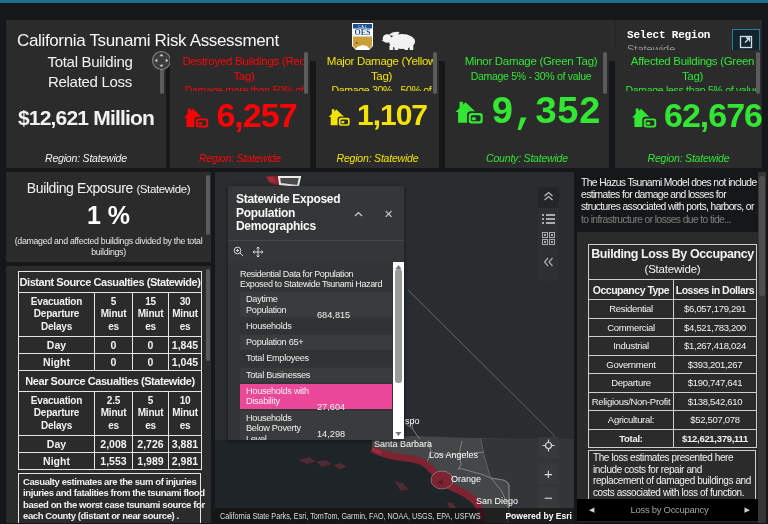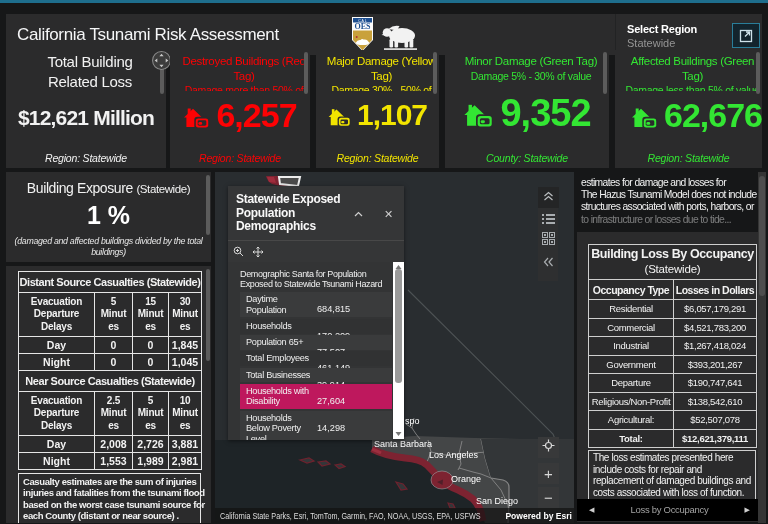--- a/index.html
+++ b/index.html
@@ -2,23 +2,23 @@
 <html><head>
 <meta charset="utf-8">
 <style>
   html,body{margin:0;padding:0;background:#161718;}
   *{box-sizing:border-box;}
   body{font-family:"Liberation Sans",sans-serif;width:768px;height:524px;overflow:hidden;position:relative;}
   .abs{position:absolute;}
   .panel{position:absolute;background:#2b2b2c;}
   #topbar{left:0;top:0;width:768px;height:3px;background:#1e6e8d;position:absolute;}
   
-  #header{left:6px;top:14px;width:756px;height:41px;}
+  #header{left:6px;top:20px;width:756px;height:41px;}
   #title{left:11px;top:11px;font-size:17px;color:#f5f6f7;letter-spacing:-0.35px;}
-  #selreg{left:621px;top:9px;font-size:11px;color:#fff;font-weight:bold;letter-spacing:-0.2px;}
+  #selreg{left:621px;top:9px;font-size:11px;color:#fff;font-weight:bold;letter-spacing:-0.2px;font-family:Liberation Mono, monospace;}
   #selval{left:621px;top:23px;font-size:11px;color:#959595;}
   #hbtn{left:726px;top:9px;width:28px;height:25px;border:1px solid #2a7d99;background:#13242d;}
   
   .card{top:50px;height:118px;}
   #card1{left:6px;width:160px;}
   #card2{left:170px;width:140px;}
   #card3{left:316px;width:123px;}
   #card4{left:445px;width:164px;}
   #card5{left:615px;width:147px;}
   .ctitle{position:absolute;left:0;right:0;top:4px;height:37px;overflow:hidden;text-align:center;font-size:11.5px;line-height:14.5px;letter-spacing:-0.3px;margin-left:8px;}
@@ -31,21 +31,21 @@
   .red{color:#fd0204;}
   .yellow{color:#f2e400;}
   .green{color:#33e633;}
   .white{color:#f2f2f2;}
   .sbar{position:absolute;width:4px;background:#5c5c5c;border-radius:2px;}
   
   #bexp{left:6px;top:172px;width:205px;height:90px;}
   #bexp .t1{margin-top:8px;text-align:center;color:#f2f2f2;font-size:14px;letter-spacing:-0.4px;}
   #bexp .t1 span{font-size:11.5px;}
   #bexp .t2{text-align:center;color:#fff;font-weight:bold;font-size:25px;margin-top:5px;}
-  #bexp .t3{text-align:center;color:#e8e8e8;font-size:8.8px;line-height:10.5px;margin-top:6px;letter-spacing:-0.3px;font-style:italic;}
+  #bexp .t3{text-align:center;color:#e8e8e8;font-size:8.8px;line-height:10.5px;margin-top:6px;letter-spacing:-0.3px;}
   
   #ltab{left:6px;top:266px;width:205px;height:257px;overflow:hidden;}
   table.cas{border-collapse:collapse;margin-left:12px;margin-top:5px;width:183px;table-layout:fixed;color:#f2f2f2;}
   table.cas td{border:1px solid #e6e6e6;padding:0;font-weight:bold;}
   .casx{font-size:11px;text-align:center;height:21px;letter-spacing:-0.45px;white-space:nowrap;}
   .casx b{font-size:11px;letter-spacing:-0.45px;}
   .cashdr{font-size:10px;text-align:center;line-height:12.5px;height:44px;letter-spacing:-0.2px;}
   .casrow td{height:17px;text-align:center;font-size:10.5px;}
   .cascap{font-size:9.5px;line-height:11.4px;padding:2px 1px 2px 4px !important;letter-spacing:-0.4px;text-align:left;}
   .cascap .ln{display:block;white-space:nowrap;}
@@ -57,21 +57,21 @@
   #pwesri span{display:inline-block;transform:scaleX(0.9);transform-origin:100% 50%;}
   
   #popup{left:13px;top:14px;width:176px;height:254px;background:#353637;box-shadow:0 1px 4px rgba(0,0,0,0.5);position:absolute;}
   #popup .ptitle{position:absolute;left:8px;top:7px;font-weight:bold;color:#f8f8f8;font-size:12px;line-height:13.5px;width:112px;letter-spacing:-0.3px;}
   #popup .pclose{position:absolute;left:156px;top:22px;color:#cfcfcf;font-size:11px;}
   #popup .psep{position:absolute;left:0;right:0;top:54px;border-top:1px solid #484848;}
   #pbody{position:absolute;left:0;top:76px;right:0;bottom:0;overflow:hidden;background:#333435;}
   #pscroll{position:absolute;left:165px;top:76px;width:11px;height:177px;background:#fff;}
   #pscroll .thumb{position:absolute;left:2px;top:7px;width:7px;height:114px;background:#9a9a9a;border-radius:3px;}
   .prow{position:relative;margin:0 12px 1.5px 12px;padding:2px 0 2px 6px;font-size:9.2px;line-height:10.7px;color:#efefef;letter-spacing:-0.3px;}
-  .prow .v{position:absolute;left:77px;top:12px;letter-spacing:0;}
+  .prow .v{position:absolute;left:77px;top:18px;letter-spacing:0;}
   .pintro{position:relative;margin:7px 20px 3px 12px;font-size:9px;line-height:10px;color:#f0f0f0;letter-spacing:-0.35px;}
   .pintro .ln{display:block;white-space:nowrap;}
   
   .mtool{left:323px;top:15px;width:20px;height:94px;background:#2e2f30;position:absolute;}
   .mbtn{position:absolute;left:323px;width:21px;height:21px;background:#38393a;color:#d8d8d8;text-align:center;line-height:21px;font-size:13px;}
   
   #rcol{left:577px;top:172px;width:189px;height:351px;overflow:hidden;position:absolute;}
   #rtext1{position:absolute;left:4px;top:5px;width:183px;color:#f2f2f2;font-size:10.3px;line-height:12.2px;letter-spacing:-0.6px;height:56px;overflow:hidden;}
   #rtext1 .ln{display:block;white-space:nowrap;}
   #rpanel2{position:absolute;left:0px;top:60px;width:185px;height:290px;background:#2b2b2c;}
@@ -162,21 +162,21 @@
         <rect x="10.8" y="10.8" width="15" height="12.4" rx="3.2" fill="#2b2b2c"></rect>
         <rect x="12.3" y="12.4" width="12.4" height="9.2" rx="2.4"></rect>
         <rect x="14.2" y="14.3" width="8.6" height="5.4" rx="1.4" fill="#2b2b2c"></rect>
         <rect x="14.9" y="16.1" width="3.8" height="2.7" rx="1.3"></rect>
       </svg>1,107</div>
   <div class="cfoot yellow">Region: Statewide</div>
   <div class="sbar" style="right:2px;top:2px;height:42px;"></div>
 </div>
 <div id="card4" class="panel card">
   <div class="ctitle green"><span class="ln">Minor Damage (Green Tag)</span><span class="csub">Damage 5% - 30% of value</span></div>
-  <div class="cval green" style="font-size:38px;top:44px;"><svg width="31" height="26" viewBox="0 0 26 23" fill="#33e633">
+  <div class="cval green" style="font-size:38px;top:44px;font-family:Liberation Mono, monospace;"><svg width="31" height="26" viewBox="0 0 26 23" fill="#33e633">
         <rect x="4.2" y="2.5" width="3" height="6"></rect>
         <path d="M0.5 11.5 L9.5 2.8 L18.5 11.5 L16.2 11.5 L16.2 21 L2.9 21 L2.9 11.5 Z"></path>
         <rect x="10.8" y="10.8" width="15" height="12.4" rx="3.2" fill="#2b2b2c"></rect>
         <rect x="12.3" y="12.4" width="12.4" height="9.2" rx="2.4"></rect>
         <rect x="14.2" y="14.3" width="8.6" height="5.4" rx="1.4" fill="#2b2b2c"></rect>
         <rect x="14.9" y="16.1" width="3.8" height="2.7" rx="1.3"></rect>
       </svg>9,352</div>
   <div class="cfoot green">County: Statewide</div>
   <div class="sbar" style="right:2px;top:2px;height:42px;"></div>
 </div>
@@ -332,29 +332,29 @@
     <svg class="abs" style="left:5px;top:60px" width="32" height="12" viewBox="0 0 32 12">
       <g stroke="#d8d8d8" stroke-width="1" fill="none">
         <circle cx="4.5" cy="4.5" r="3.3"></circle>
           <path d="M7 7 L10 10"></path>
           <path d="M3 4.5 H6 M4.5 3 V6"></path>
         <path d="M25 1 V11 M20 6 H30 M25 1 L23.5 2.5 M25 1 L26.5 2.5 M25 11 L23.5 9.5 M25 11 L26.5 9.5 M20 6 L21.5 4.5 M20 6 L21.5 7.5 M30 6 L28.5 4.5 M30 6 L28.5 7.5"></path>
       </g>
     </svg>
     <div id="pbody">
       <div class="pintro">
-          <span class="ln">Demographic Santa for Population</span>
+          <span class="ln">Residential Data for Population</span>
           <span class="ln">Exposed to Statewide Tsunami Hazard</span>
         </div>
       <div class="prow" style="background:#3a3b3c;">Daytime<br>Population<span class="v">684,815</span></div>
       <div class="prow" style="background:#313233;">Households<span class="v">170,209</span></div>
       <div class="prow" style="background:#3a3b3c;">Population 65+<span class="v">77,507</span></div>
       <div class="prow" style="background:#313233;">Total Employees<span class="v">461,149</span></div>
       <div class="prow" style="background:#3a3b3c;">Total Businesses<span class="v">39,914</span></div>
-      <div class="prow" style="background:#be185d;">Households with<br>Disability<span class="v">27,604</span></div>
+      <div class="prow" style="background:#ec4899;">Households with<br>Disability<span class="v">27,604</span></div>
       <div class="prow" style="background:#3a3b3c;">Households<br>Below Poverty<br>Level<span class="v">14,298</span></div>
     </div>
     <div id="pscroll">
       <svg style="position:absolute;left:2px;top:2px" width="7" height="6">
           <path d="M0.5 5 L3.5 1 L6.5 5 Z" fill="#777"></path>
         </svg>
       <div class="thumb"></div>
       <svg style="position:absolute;left:2px;bottom:2px" width="7" height="6">
           <path d="M0.5 1 L3.5 5 L6.5 1 Z" fill="#777"></path>
         </svg>
@@ -399,22 +399,22 @@
         </g>
       </svg></div>
   <div class="mbtn" style="top:291px;font-size:15px;">+</div>
   <div class="mbtn" style="top:315px;font-size:15px;">−</div>
 
   <div id="attrib"><span class="at">California State Parks, Esri, TomTom, Garmin, FAO, NOAA, USGS, EPA, USFWS</span><span id="pwesri"><span>Powered by Esri</span></span></div>
 </div>
 
 <div id="rcol">
   <div id="rtext1">
+      <span class="ln">The Hazus Tsunami Model does not include</span>
       <span class="ln">estimates for damage and losses for</span>
-      <span class="ln">The Hazus Tsunami Model does not include</span>
       <span class="ln">structures associated with ports, harbors, or</span>
       <span class="ln" style="opacity:0.45;">to infrastructure or losses due to tide...</span>
     </div>
   <div id="rpanel2">
     <table class="occ">
       <colgroup>
           <col style="width:85px">
           <col style="width:83px">
         </colgroup>
       <tbody>

